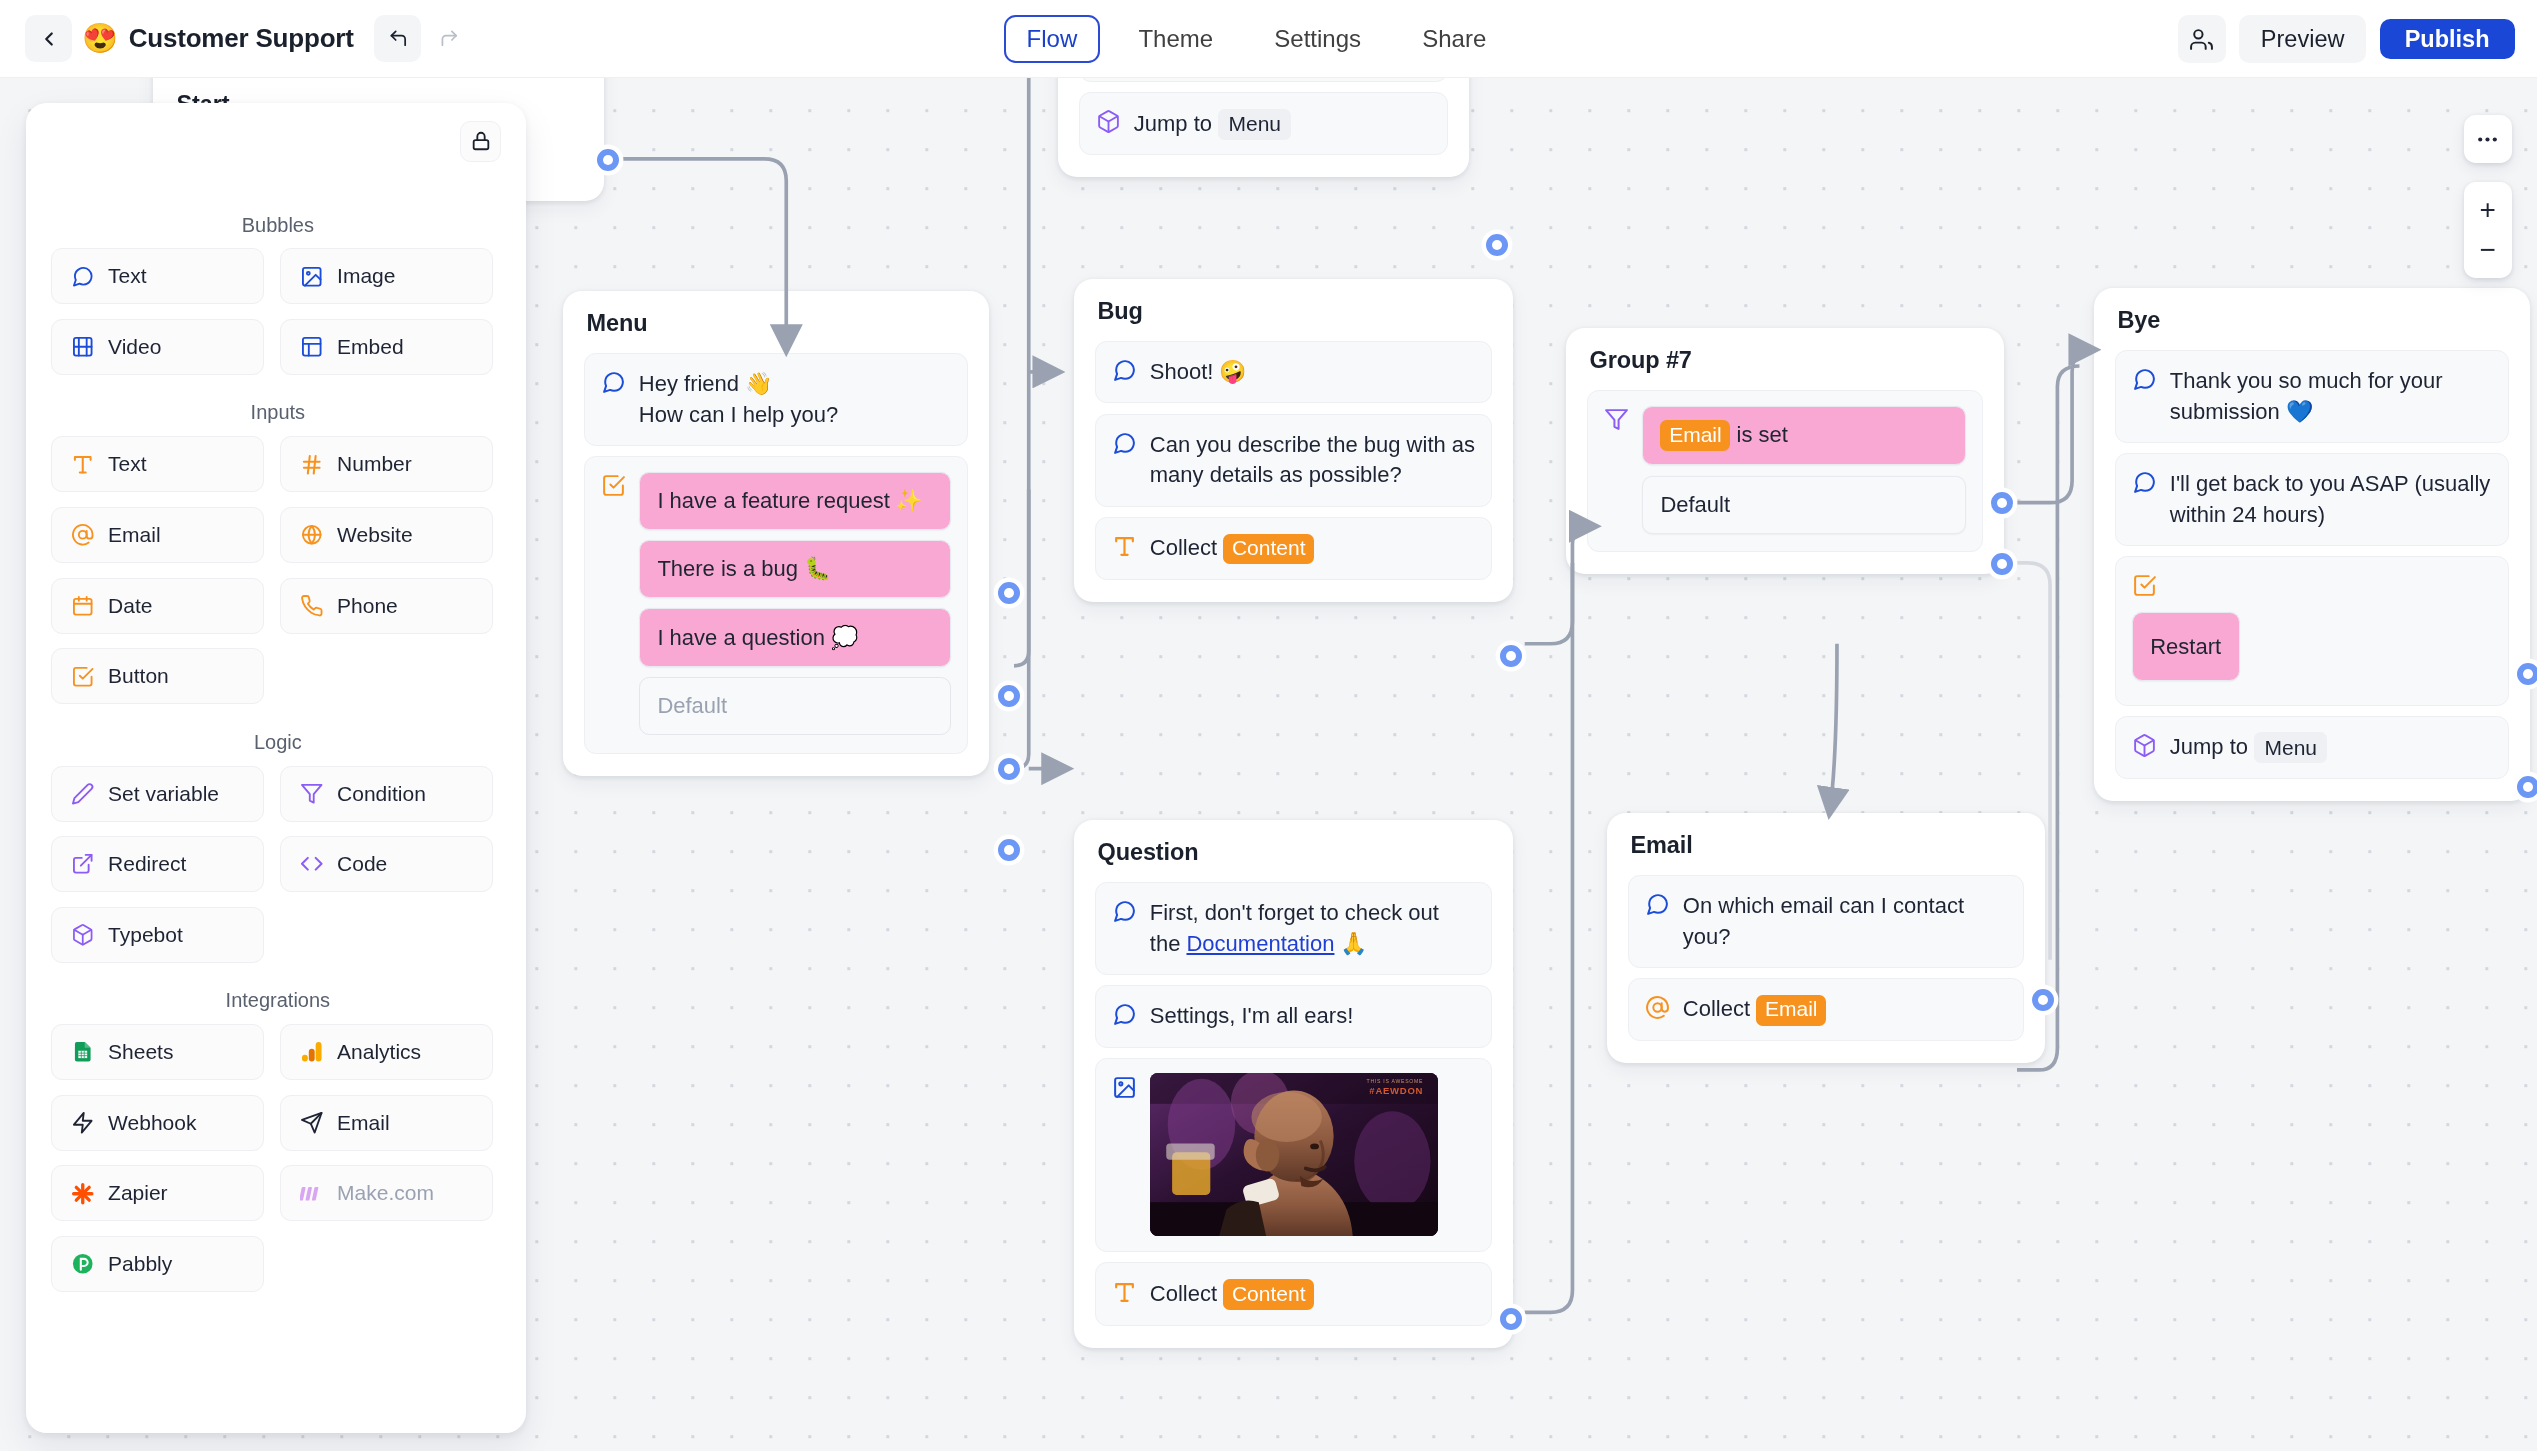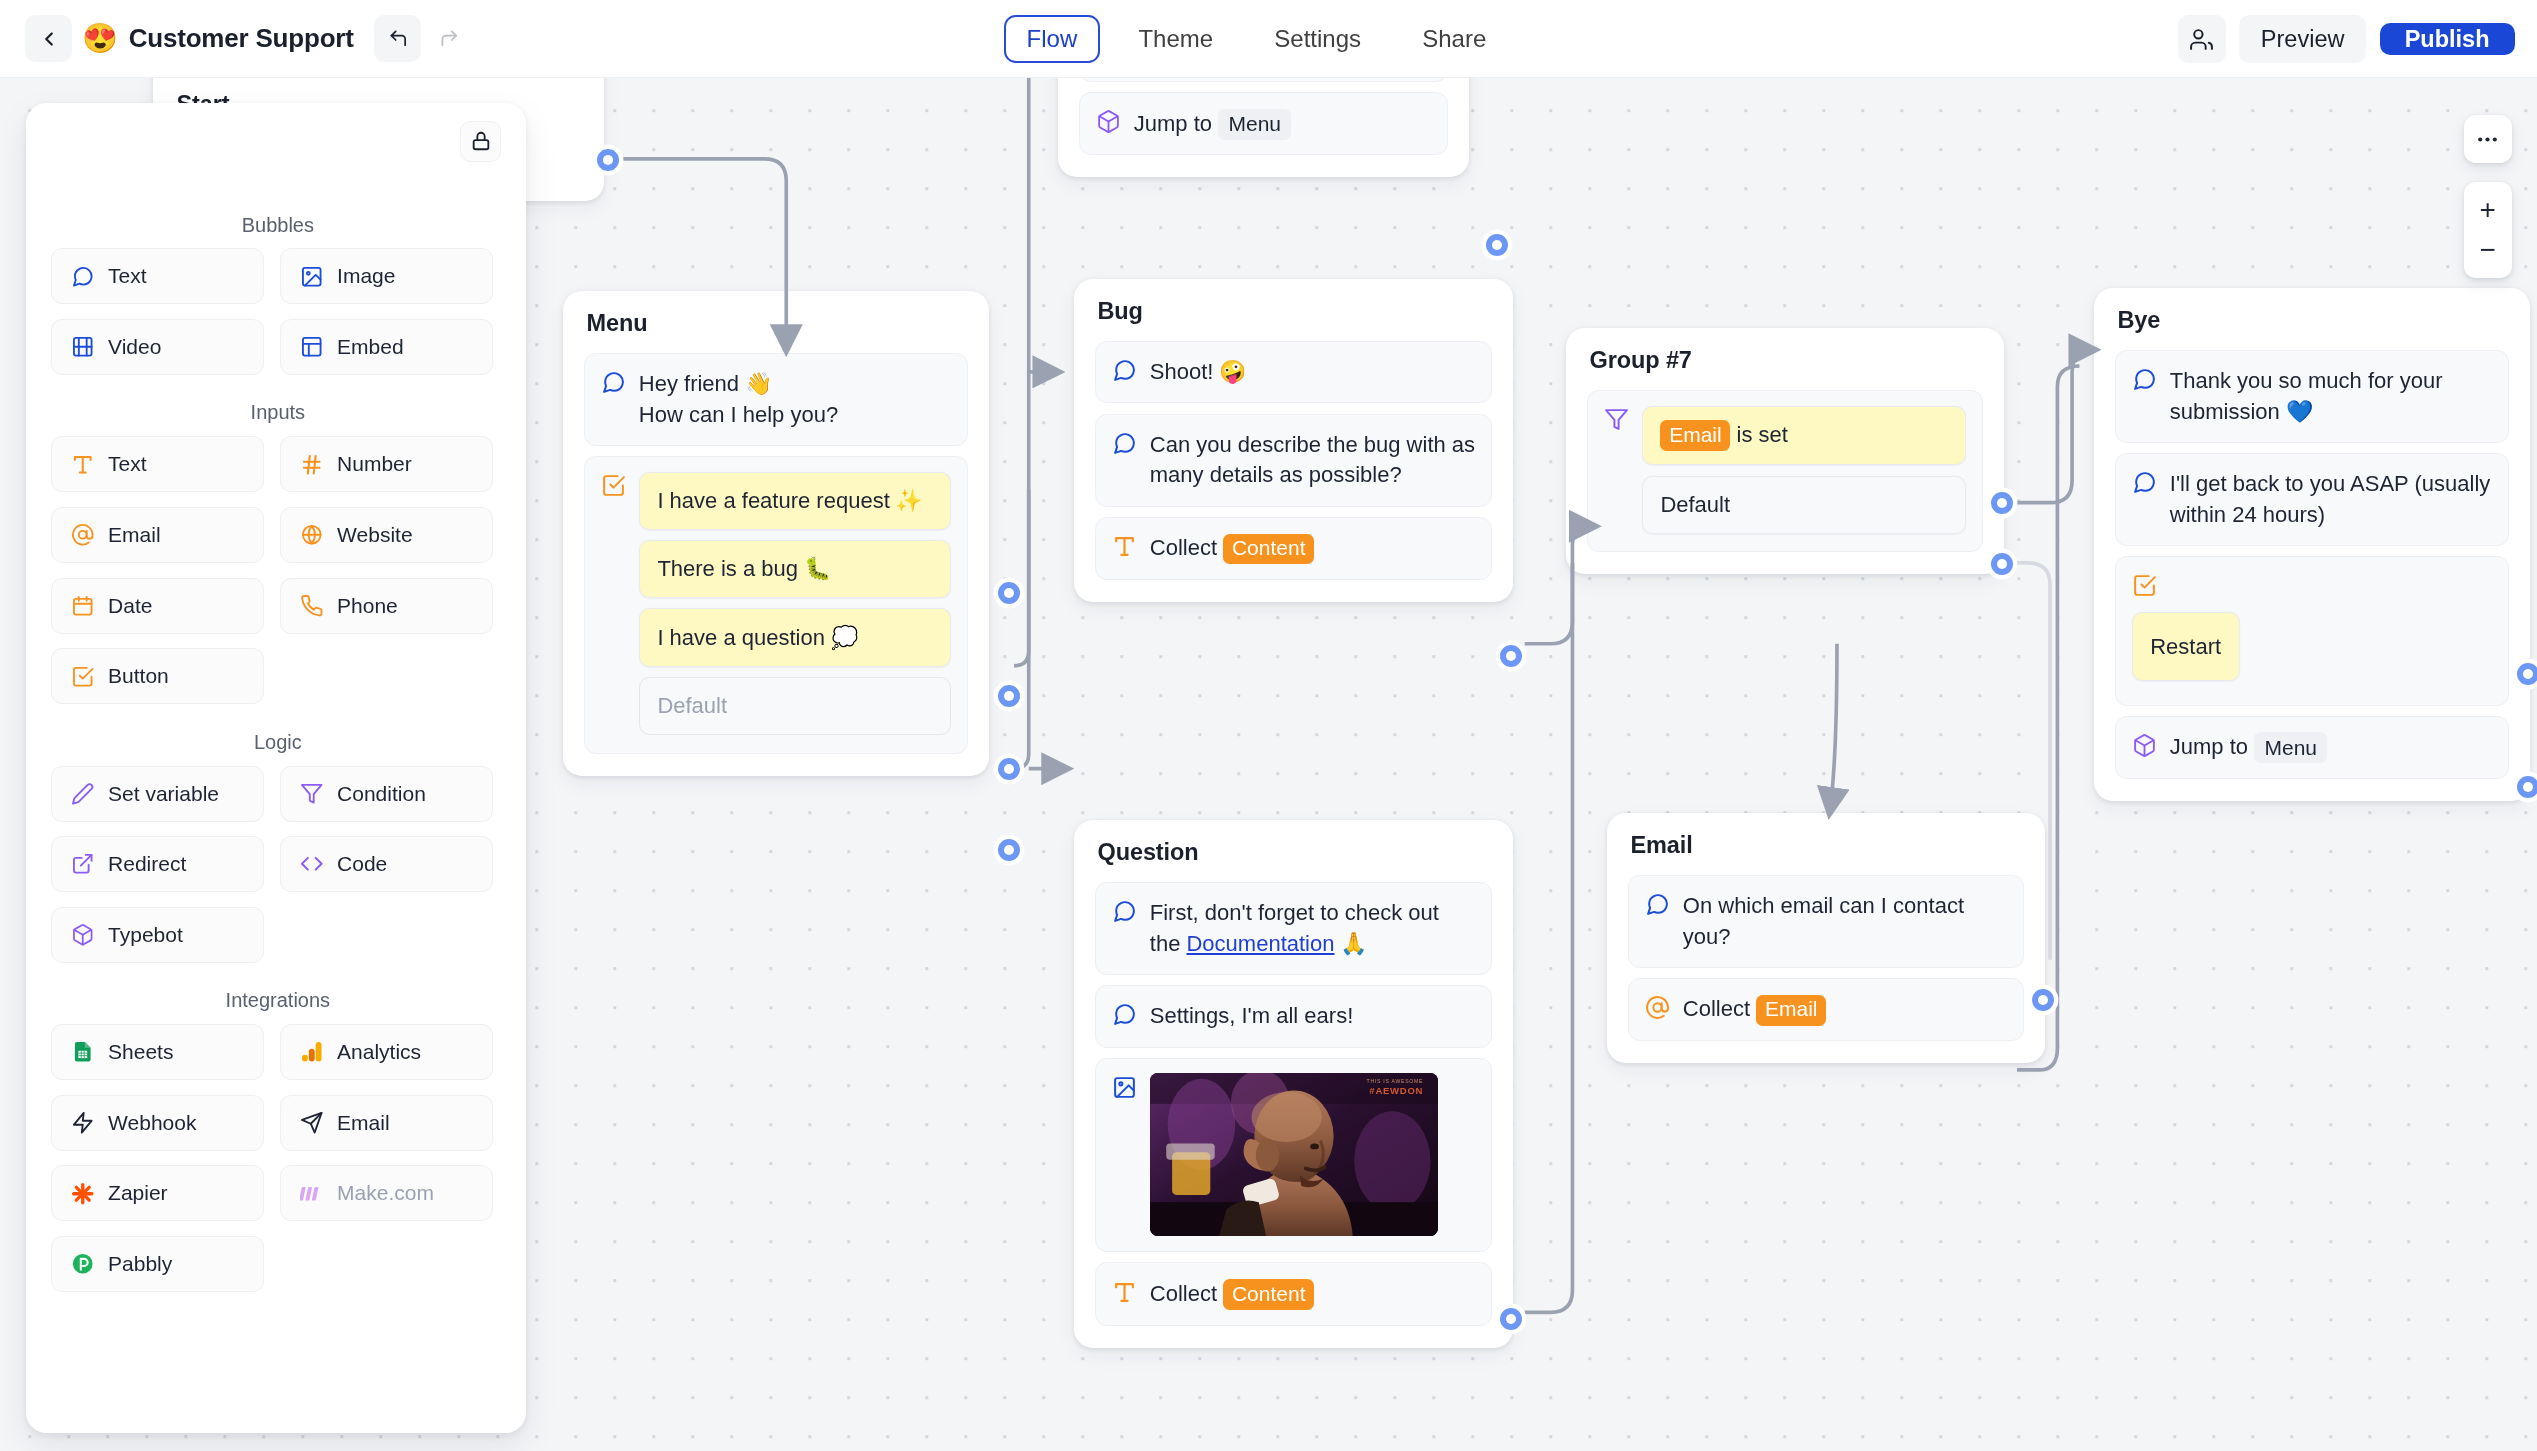--- a/index.html
+++ b/index.html
@@ -46,21 +46,21 @@
   .members-btn {
     width:48px; height:48px; border-radius:10.3px; background:#f4f5f7;
     display:flex; align-items:center; justify-content:center; cursor:pointer;
   }
   .btn-plain {
     height:48px; padding:0 22px; border-radius:10.3px; background:#f4f5f7;
     display:flex; align-items:center; font-size:23.5px; color:#1a202c;
     cursor:pointer; font-weight:500;
   }
   .btn-primary {
-    height:32px; padding:0 25px; border-radius:10.3px; background:#1a47d6;
+    height:40px; padding:0 25px; border-radius:10.3px; background:#1a47d6;
     display:flex; align-items:center; font-size:23.5px; color:#ffffff;
     cursor:pointer; font-weight:600;text-align:right;
   }
 
   
   .canvas {
     position:absolute; top:78px; left:0; width:2538px; height:1374px;
     background-color:#f4f5f7;
     background-image:radial-gradient(circle, #d3d7de 1.5px, transparent 1.6px);
     background-size:39px 39px;
@@ -95,21 +95,21 @@
     vertical-align:baseline;
   }
   .grey-chip {
     display:inline-block; background:#eef0f4; color:#1e2433; border-radius:6.6px;
     padding:2.2px 10.3px 3.7px 10.3px; font-size:21px; line-height:1.2;
   }
 
   
   .choices { flex:1 1 auto; display:flex; flex-direction:column; gap:10.3px; }
   .choice {
-    background:#fef9c3; border:0.7px solid #e8eaef; border-radius:10.3px;
+    background:#f9a8d4; border:0.7px solid #e8eaef; border-radius:10.3px;
     padding:13.2px 17.6px; font-size:22px; line-height:1.35; color:#1e2433;
     box-shadow:0 0.7px 1.5px rgba(20,30,60,.05);
   }
   .choice.default {
     background:#f8f9fb; color:#9aa2b1; border:0.7px solid #e3e6eb; box-shadow:none;
   }
   .choice.solid-default { color:#1e2433; }
 
   .thumb {
     width:288px; height:163px; border-radius:8px; overflow:hidden; display:block;

